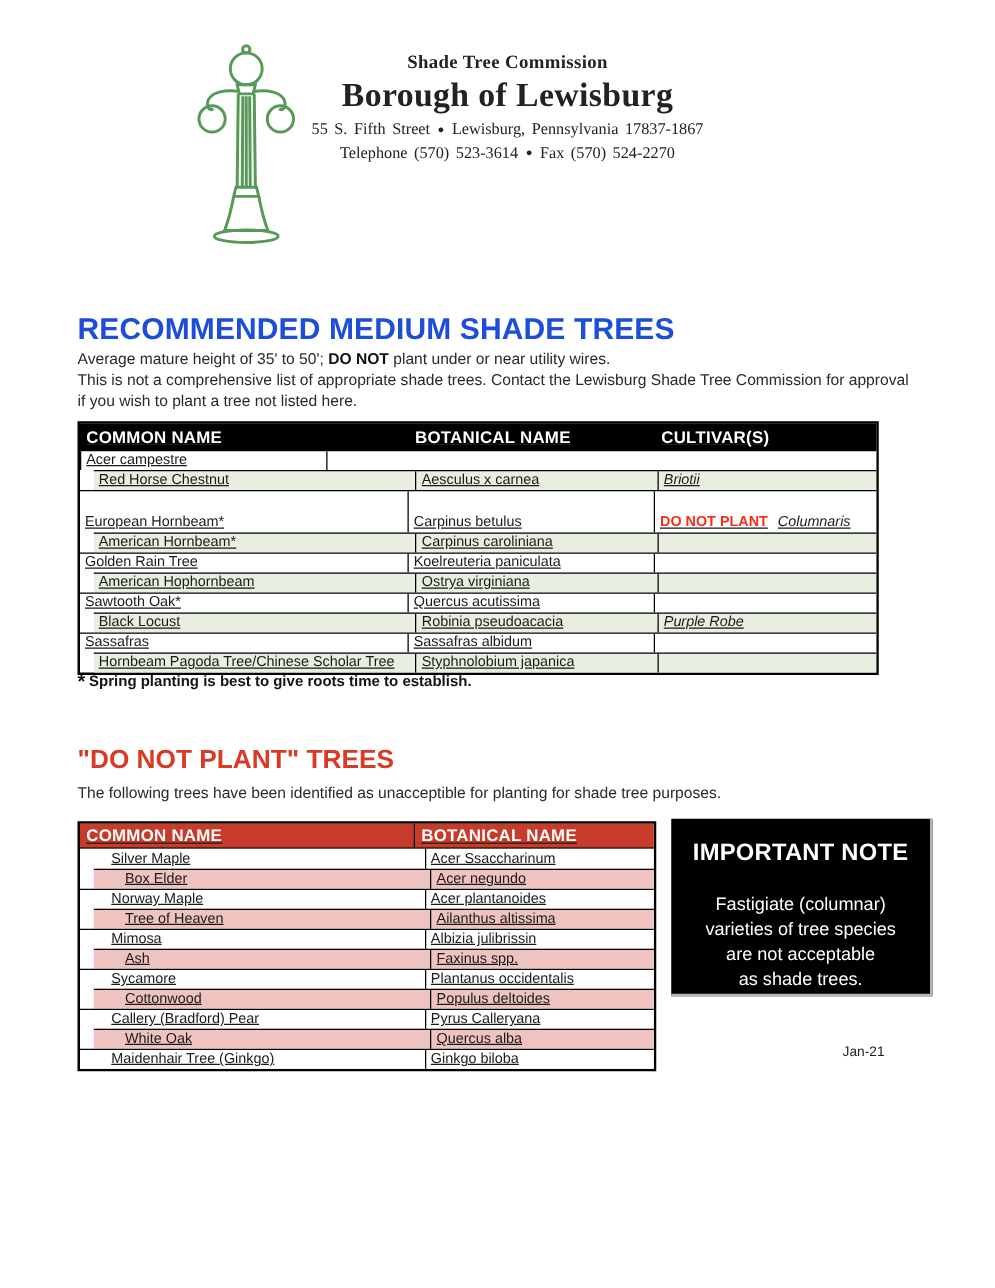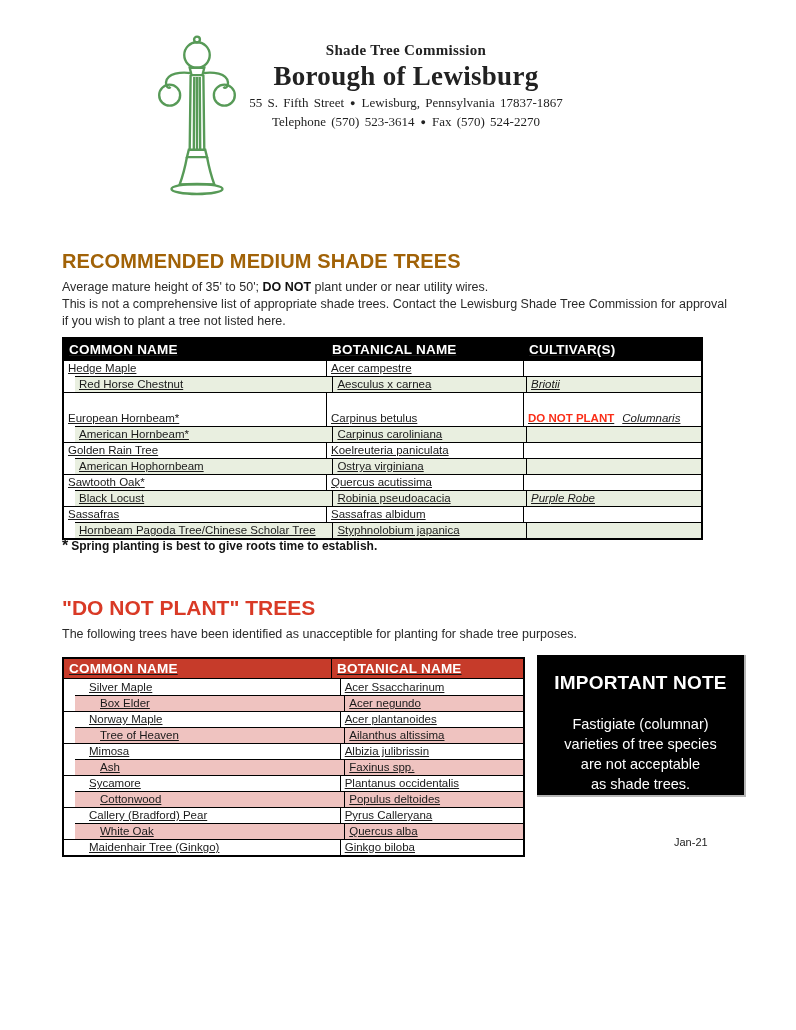--- a/index.html
+++ b/index.html
@@ -22,21 +22,21 @@
     text-align: center; font-family: "Liberation Serif", serif; color: #222;
   }
   .lh-org   { font-size: 15px; font-weight: bold; letter-spacing: 0.3px; }
   .lh-title { font-size: 27px; font-weight: bold; margin-top: 2px; letter-spacing: 0.3px; }
   .lh-line  { font-size: 13px; margin-top: 3px; word-spacing: 2px; white-space: nowrap; }
   .lh-line .bullet { font-size: 9px; vertical-align: 1px; padding: 0 6px; }
 
   
   .sec1-title {
     position: absolute; left: 62px; top: 250px;
-    font-size: 20px; font-weight: bold; color: #a16207; letter-spacing: 0.1px;
+    font-size: 24px; font-weight: bold; color: #1d4ed8; letter-spacing: 0.1px;
   }
   .sec1-intro {
     position: absolute; left: 62px; top: 279px; width: 672px;
     font-size: 12.5px; line-height: 17px; color: #2a2a2a;
   }
   .sec1-intro b { color: #111; }
 
   
   .gtable { position: absolute; border: 2px solid #000; background: #fff; text-decoration: underline; }
   .thead { display: flex; color: #fff; font-weight: bold; }
@@ -131,21 +131,20 @@
   </div>
 
   <div class="gtable t1">
     <div class="thead">
       <div class="hcell c0">COMMON NAME</div>
       <div class="hcell c1">BOTANICAL NAME</div>
       <div class="hcell c2">CULTIVAR(S)</div>
     </div>
     <div>
         <div class="trow">
-          <div class="tcell c0">Hedge Maple</div>
           <div class="tcell c1">Acer campestre</div>
           <div class="tcell c2"></div>
         </div>
         <div class="trow shaded">
           <div class="tcell c0">Red Horse Chestnut</div>
           <div class="tcell c1">Aesculus x carnea</div>
           <div class="tcell c2">
             <span class="ital">Briotii</span>
           </div>
         </div>

